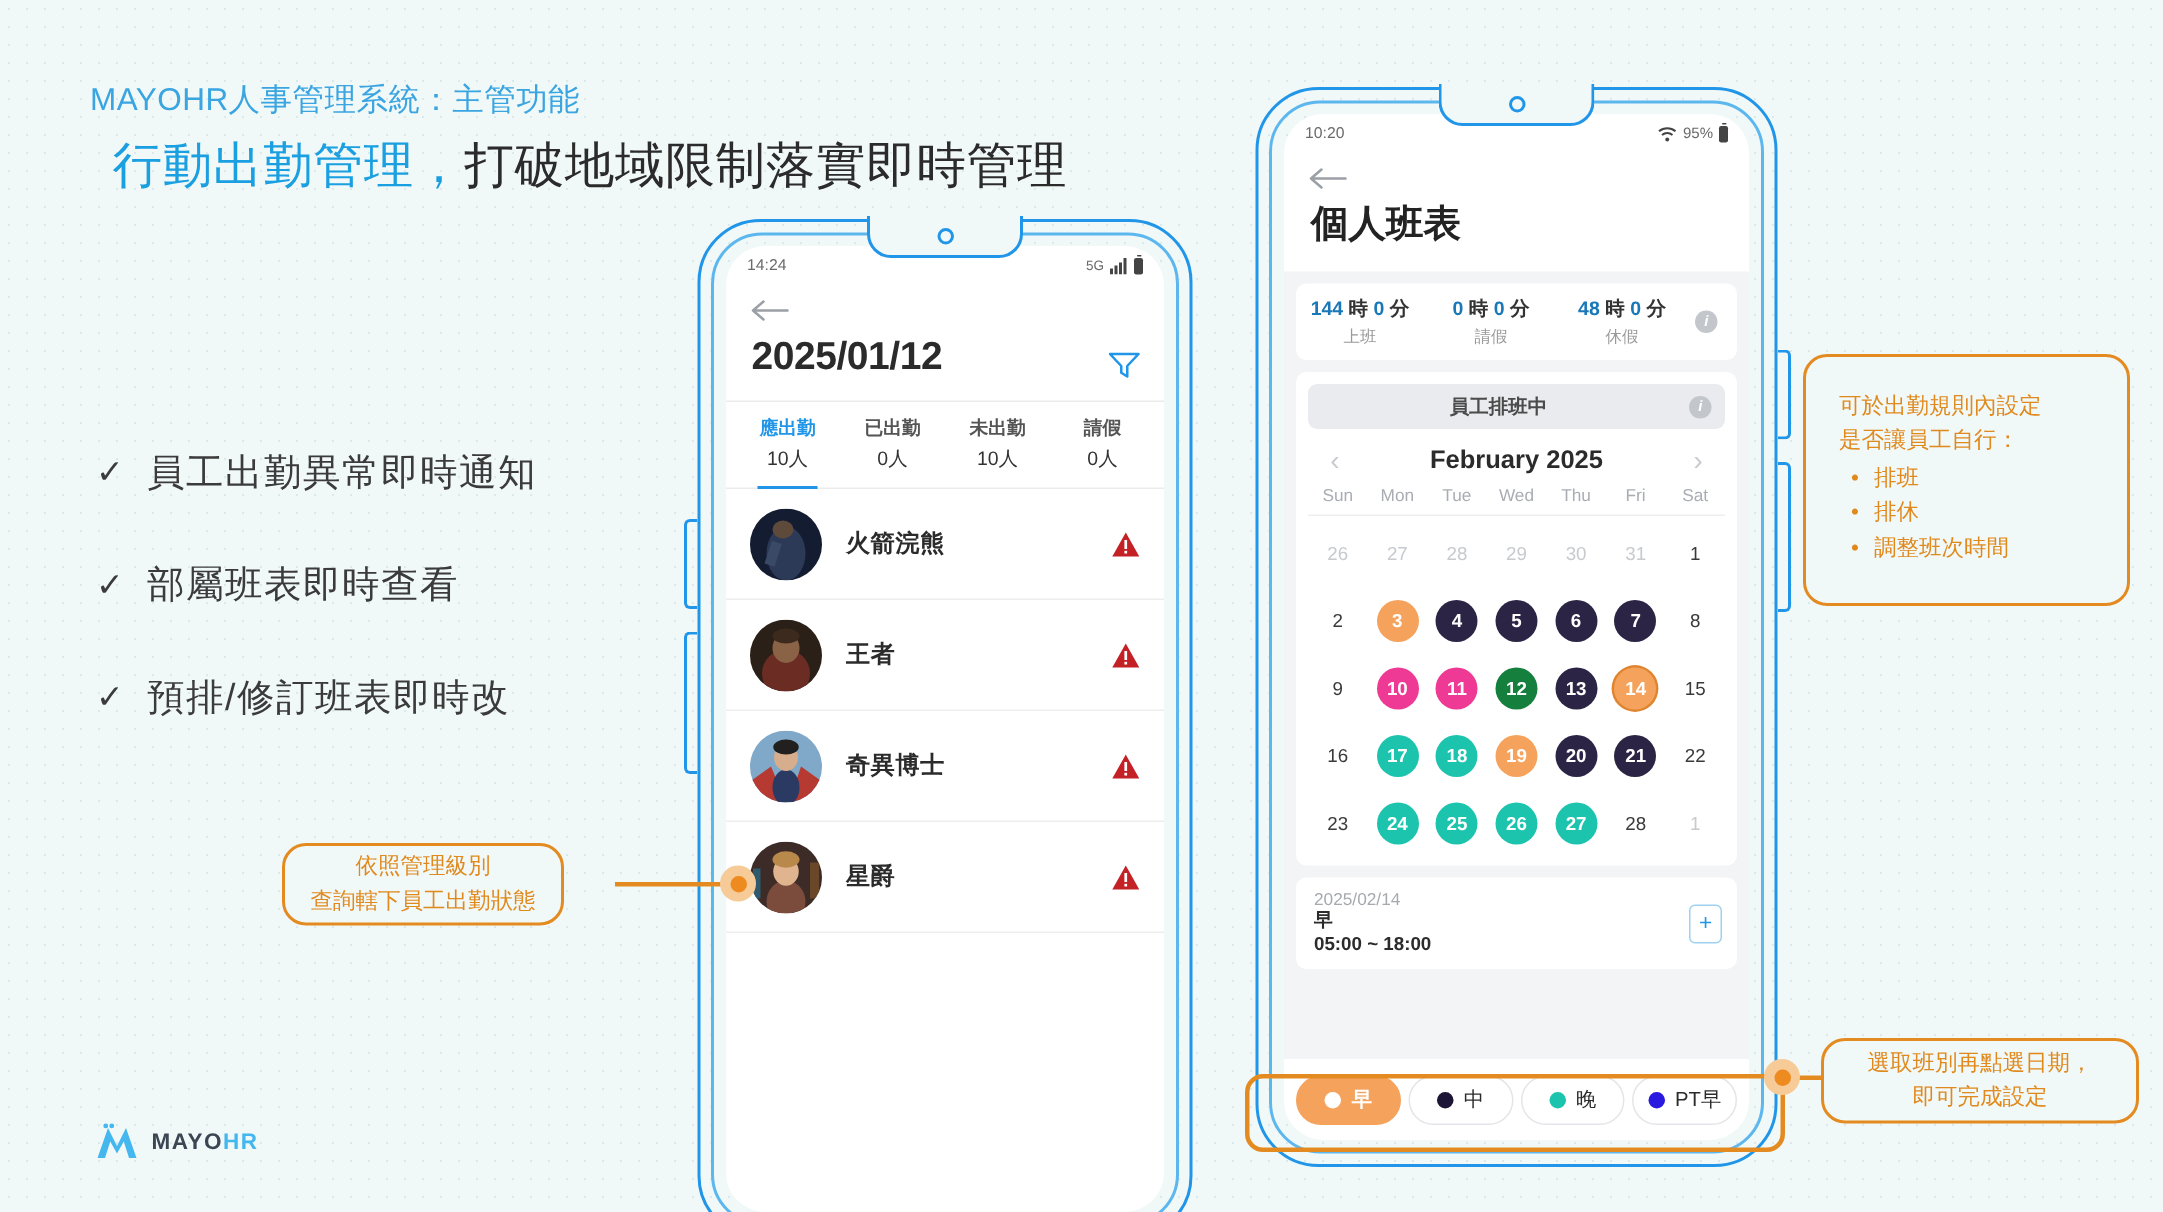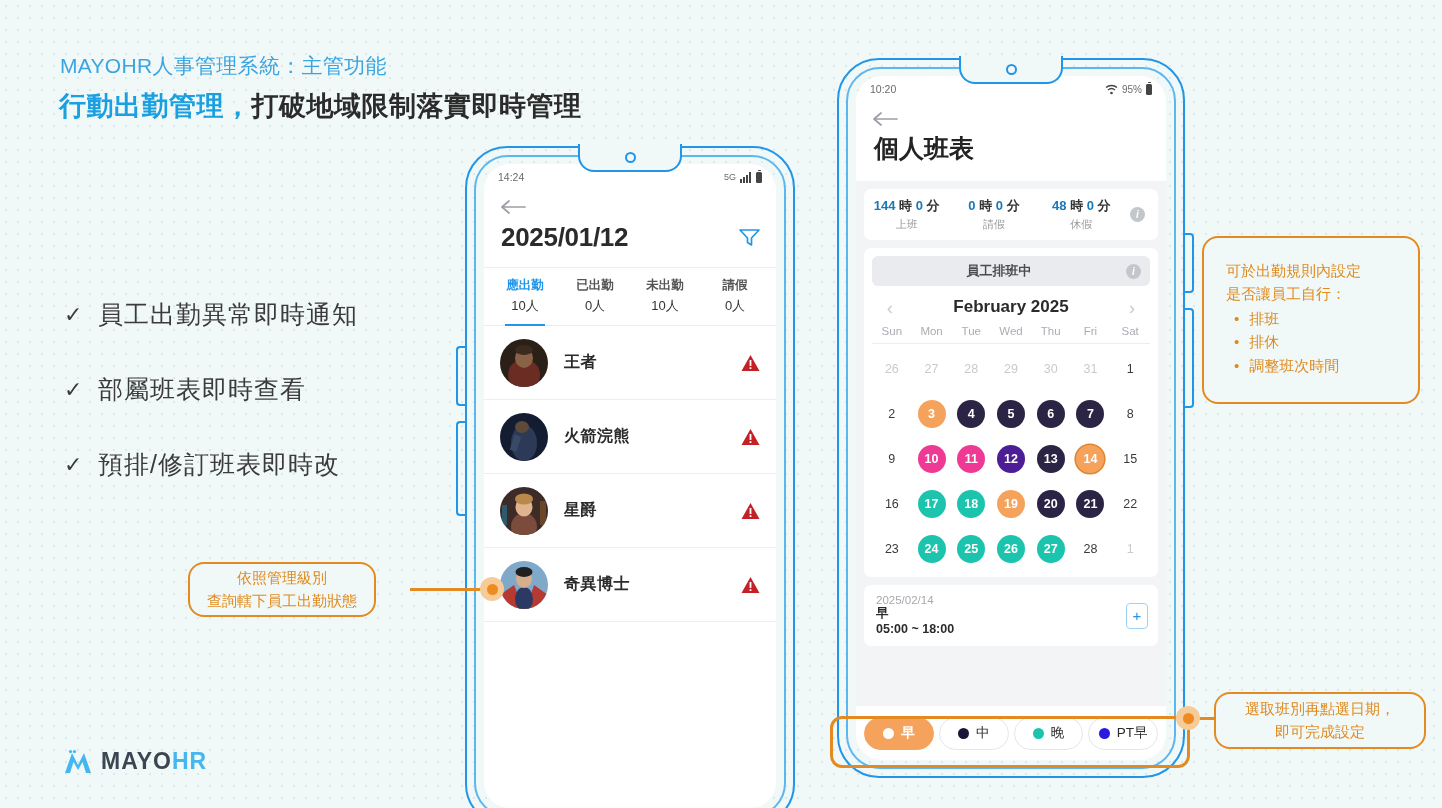--- a/index.html
+++ b/index.html
@@ -14,37 +14,37 @@
   }
   .slide { position: absolute; inset: 0; }
 
   
   .eyebrow {
     position: absolute; left: 60px; top: 52px;
     font-size: 21px; color: #3aa5e0; letter-spacing: .3px;
     white-space: nowrap;
   }
   .headline {
-    position: absolute; left: 59px; top: 88px;
-    font-size: 27px; font-weight: bold; color: #2b2b2b;
+    position: absolute; left: 75px; top: 88px;
+    font-size: 33px; font-weight: normal; color: #2b2b2b;
     white-space: nowrap; letter-spacing: .5px;
   }
   .headline .hl-blue { color: #1a9fe0; }
 
   .bullets { position: absolute; left: 64px; top: 298px; width: 420px; }
   .bullet { display: flex; align-items: center; margin-bottom: 42px; }
   .bullet .tick {
     width: 34px; font-size: 22px; color: #3b3b3b; flex: none; text-align: left;
   }
   .bullet .btext { font-size: 25px; color: #3b3b3b; letter-spacing: 1px; }
 
   
   .logo { position: absolute; left: 63px; top: 748px; display: flex; align-items: center; }
   .logo svg { display:block; }
-  .logo .wordmark { font-size: 23px; font-weight: bold; letter-spacing: 1px; margin-left: 8px; }
+  .logo .wordmark { font-size: 15px; font-weight: bold; letter-spacing: 1px; margin-left: 8px; }
   .logo .wm-dark { color: #3b4653; }
   .logo .wm-blue { color: #45b7ef; }
 
   
   .phone { position: absolute; }
   .phone .shell-outer {
     position: absolute; inset: 0;
     border: 2.5px solid #2196e8; border-radius: 42px;
     background: transparent;
   }
@@ -86,21 +86,21 @@
   }
   .statusbar .batt::after{
     content:""; position:absolute; top:-2px; left:1.5px; width:3px; height:1.5px; background:#444; border-radius:1px;
   }
 
   .backrow { padding: 8px 16px 0 16px; }
   .back-arrow { width: 26px; height: 18px; display: block; }
 
   
   .p1-title {
-    display: flex; align-items: center; justify-content: space-between;
+    display: flex; align-items: flex-end; justify-content: space-between;
     padding: 6px 16px 14px 17px;
     gap: 33px;
   }
   .p1-title .date { font-size: 26px; font-weight: bold; color: #2b2b2b; letter-spacing: -.3px; }
   .p1-stats {
     display: flex; border-top: 1px solid #ececec; border-bottom: 1px solid #ececec;
     padding: 9px 6px 10px 6px;
   }
   .p1-stat { flex: 1; text-align: center; }
   .p1-stat .lbl { font-size: 12.5px; color: #555; font-weight: bold; }
@@ -289,46 +289,64 @@
           <div class="lbl">未出勤</div>
           <div class="val">10人</div>
         </div>
         <div class="p1-stat">
           <div class="lbl">請假</div>
           <div class="val">0人</div>
         </div>
       </div>
 
       <div class="emp-list">
+        <div class="emp-row">
+          <span class="avatar">
+            <svg width="48" height="48" viewBox="0 0 48 48">
+              <rect width="48" height="48" fill="#141c32"></rect>
+              <ellipse cx="24" cy="30" rx="13" ry="18" fill="#2d3a57"></ellipse>
+              <ellipse cx="22" cy="14" rx="7" ry="6" fill="#5d4a3a"></ellipse>
+              <rect x="12" y="22" width="7" height="16" fill="#3a4a66" transform="rotate(18 15 30)"></rect>
+            </svg>
+          </span>
+          <span class="emp-name">火箭浣熊</span>
+          <svg class="warn-icon" viewBox="0 0 19 18">
+            <path d="M9.5 1 L18.5 17 H0.5 Z" fill="#C42127"></path>
+            <rect x="8.6" y="6" width="1.8" height="6" fill="#fff"></rect>
+              <rect x="8.6" y="13.2" width="1.8" height="1.8" fill="#fff"></rect>
+          </svg>
+        </div>
         <div class="emp-row">
           <span class="avatar">
             <svg width="48" height="48" viewBox="0 0 48 48">
               <rect width="48" height="48" fill="#2a2018"></rect>
               <ellipse cx="24" cy="36" rx="16" ry="16" fill="#6b2c24"></ellipse>
               <ellipse cx="24" cy="19" rx="9" ry="10" fill="#8a6246"></ellipse>
               <ellipse cx="24" cy="11" rx="9" ry="5" fill="#3b2a1d"></ellipse>
             </svg>
           </span>
           <span class="emp-name">王者</span>
           <svg class="warn-icon" viewBox="0 0 19 18">
             <path d="M9.5 1 L18.5 17 H0.5 Z" fill="#C42127"></path>
             <rect x="8.6" y="6" width="1.8" height="6" fill="#fff"></rect>
               <rect x="8.6" y="13.2" width="1.8" height="1.8" fill="#fff"></rect>
           </svg>
         </div>
         <div class="emp-row">
           <span class="avatar">
             <svg width="48" height="48" viewBox="0 0 48 48">
-              <rect width="48" height="48" fill="#141c32"></rect>
-              <ellipse cx="24" cy="30" rx="13" ry="18" fill="#2d3a57"></ellipse>
-              <ellipse cx="22" cy="14" rx="7" ry="6" fill="#5d4a3a"></ellipse>
-              <rect x="12" y="22" width="7" height="16" fill="#3a4a66" transform="rotate(18 15 30)"></rect>
+              <rect width="48" height="48" fill="#7fa8c9"></rect>
+              <path d="M0 34 L14 24 L24 48 L0 48 Z" fill="#b63a32"></path>
+              <path d="M48 34 L34 24 L26 48 L48 48 Z" fill="#b63a32"></path>
+              <ellipse cx="24" cy="38" rx="9" ry="12" fill="#2a3a63"></ellipse>
+              <ellipse cx="24" cy="18" rx="8" ry="9" fill="#d7ae8d"></ellipse>
+              <ellipse cx="24" cy="11" rx="8.5" ry="5" fill="#22201e"></ellipse>
             </svg>
           </span>
-          <span class="emp-name">火箭浣熊</span>
+          <span class="emp-name">奇異博士</span>
           <svg class="warn-icon" viewBox="0 0 19 18">
             <path d="M9.5 1 L18.5 17 H0.5 Z" fill="#C42127"></path>
             <rect x="8.6" y="6" width="1.8" height="6" fill="#fff"></rect>
               <rect x="8.6" y="13.2" width="1.8" height="1.8" fill="#fff"></rect>
           </svg>
         </div>
         <div class="emp-row">
           <span class="avatar">
             <svg width="48" height="48" viewBox="0 0 48 48">
               <rect width="48" height="48" fill="#3d2b28"></rect>
@@ -339,38 +357,20 @@
               <ellipse cx="24" cy="12" rx="9" ry="5.5" fill="#b8894b"></ellipse>
             </svg>
           </span>
           <span class="emp-name">星爵</span>
           <svg class="warn-icon" viewBox="0 0 19 18">
             <path d="M9.5 1 L18.5 17 H0.5 Z" fill="#C42127"></path>
             <rect x="8.6" y="6" width="1.8" height="6" fill="#fff"></rect>
               <rect x="8.6" y="13.2" width="1.8" height="1.8" fill="#fff"></rect>
           </svg>
         </div>
-        <div class="emp-row">
-          <span class="avatar">
-            <svg width="48" height="48" viewBox="0 0 48 48">
-              <rect width="48" height="48" fill="#7fa8c9"></rect>
-              <path d="M0 34 L14 24 L24 48 L0 48 Z" fill="#b63a32"></path>
-              <path d="M48 34 L34 24 L26 48 L48 48 Z" fill="#b63a32"></path>
-              <ellipse cx="24" cy="38" rx="9" ry="12" fill="#2a3a63"></ellipse>
-              <ellipse cx="24" cy="18" rx="8" ry="9" fill="#d7ae8d"></ellipse>
-              <ellipse cx="24" cy="11" rx="8.5" ry="5" fill="#22201e"></ellipse>
-            </svg>
-          </span>
-          <span class="emp-name">奇異博士</span>
-          <svg class="warn-icon" viewBox="0 0 19 18">
-            <path d="M9.5 1 L18.5 17 H0.5 Z" fill="#C42127"></path>
-            <rect x="8.6" y="6" width="1.8" height="6" fill="#fff"></rect>
-              <rect x="8.6" y="13.2" width="1.8" height="1.8" fill="#fff"></rect>
-          </svg>
-        </div>
       </div>
     </div>
   </div>
 
   <div class="phone" id="phone2" style="left:837px; top:58px; width:348px; height:720px;">
     <div class="shell-outer"></div>
     <div class="shell-inner"></div>
     <div class="side-btn right" style="top:175px; height:60px;"></div>
     <div class="side-btn right" style="top:250px; height:100px;"></div>
     <div class="notch">
@@ -484,21 +484,21 @@
               <div class="cell">
                 <div class="daynum">9</div>
               </div>
               <div class="cell">
                 <div class="daynum filled" style="background: rgb(238, 58, 148);">10</div>
               </div>
               <div class="cell">
                 <div class="daynum filled" style="background: rgb(238, 58, 148);">11</div>
               </div>
               <div class="cell">
-                <div class="daynum filled" style="background: #4c1d95; text-align: right;">12</div>
+                <div class="daynum filled" style="background: #15803d; text-align: right;">12</div>
               </div>
               <div class="cell">
                 <div class="daynum filled" style="background: rgb(43, 36, 68);">13</div>
               </div>
               <div class="cell">
                 <div class="daynum filled ringed" style="background: rgb(245, 163, 92);">14</div>
               </div>
               <div class="cell">
                 <div class="daynum">15</div>
               </div>

